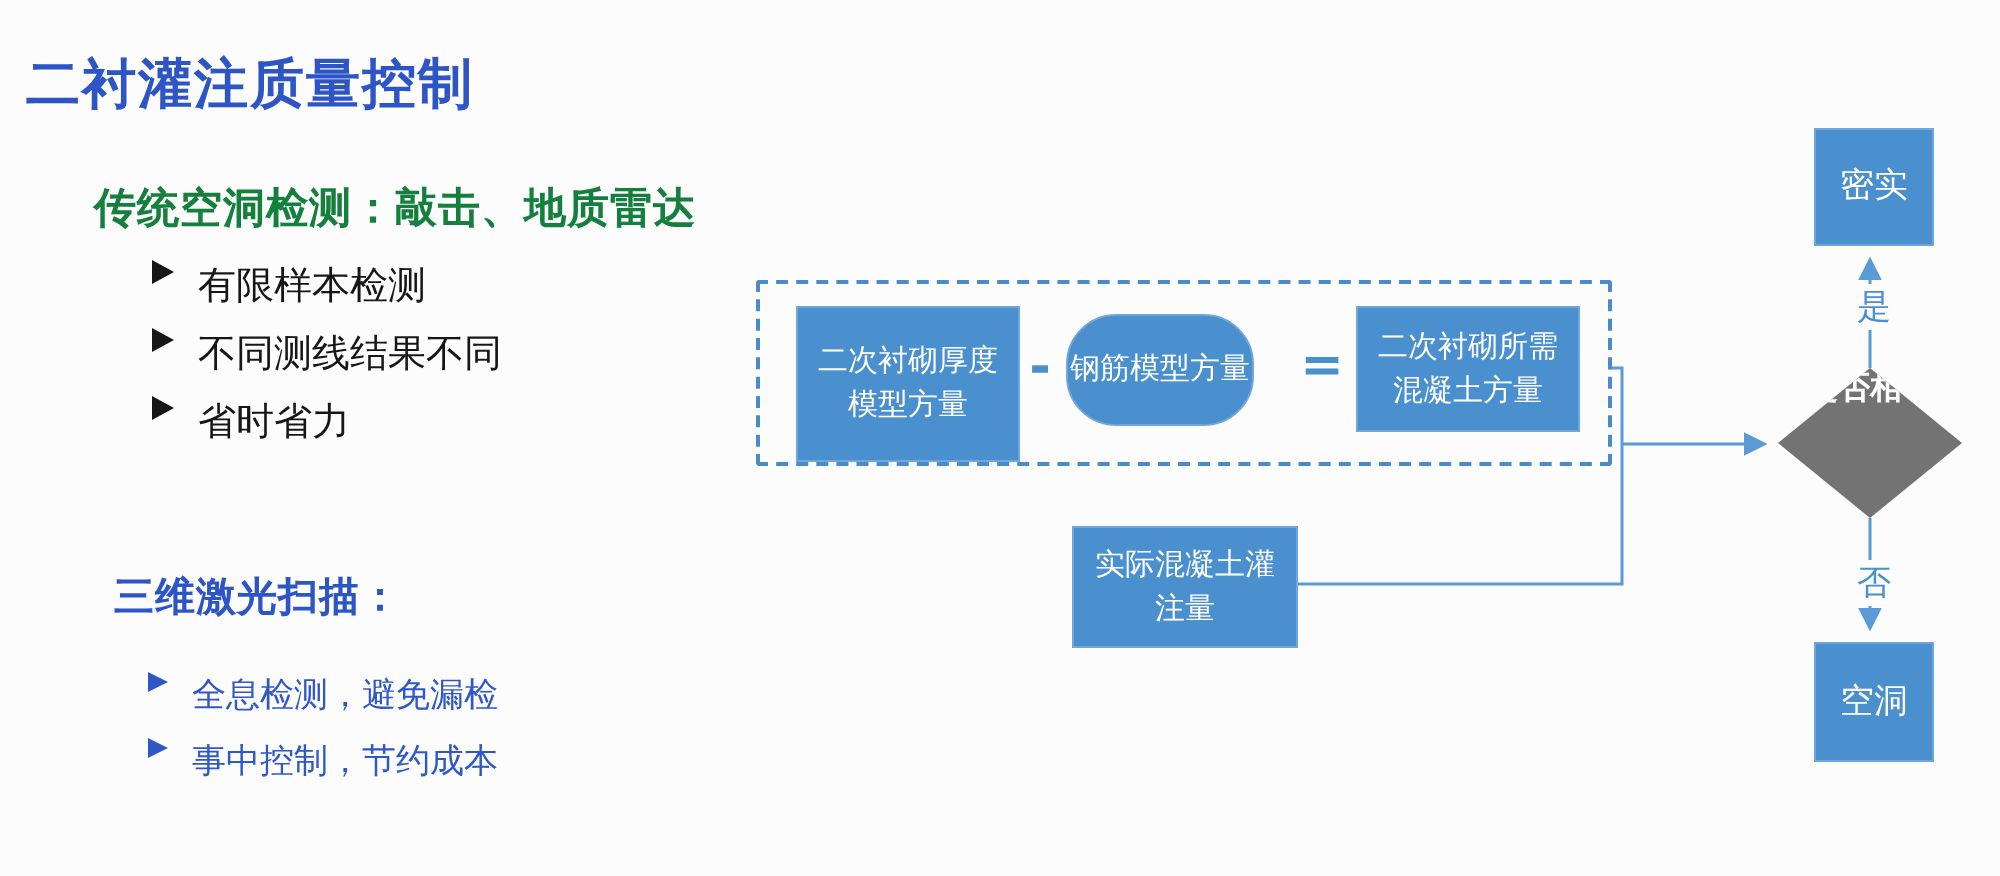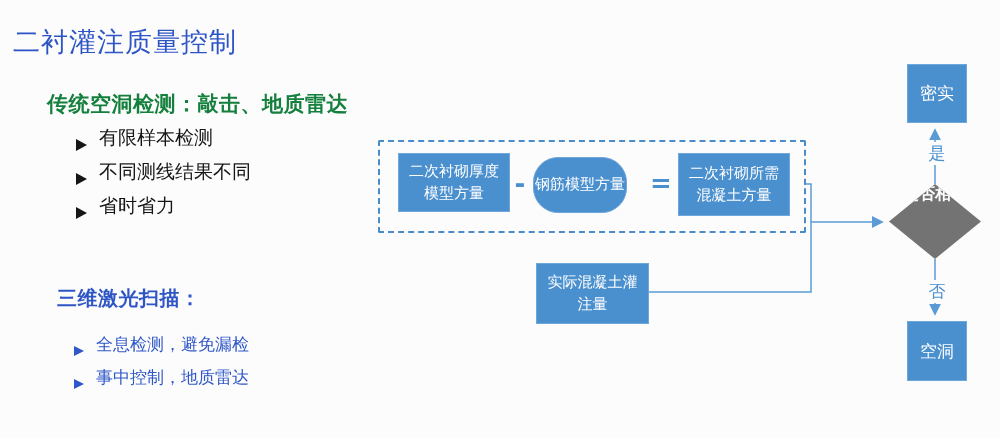--- a/index.html
+++ b/index.html
@@ -9,30 +9,30 @@
     font-family: "DejaVu Sans", sans-serif;
     position: relative;
     overflow: hidden;
     color: #161616;
   }
   .abs { position: absolute; }
 
   
   .slide-title {
     left: 13px; top: 24px;
-    font-size: 27px; font-weight: 400;
+    font-size: 27px; font-weight: 700;
     color: #2E55C5; letter-spacing: 1px;
   }
   .sec-heading-black {
     left: 47px; top: 90px;
     font-size: 21px; font-weight: 600; color: #15803d;
     letter-spacing: 0.5px;
   }
   .bullet-list { list-style: none; margin: 0; padding: 0; }
-  .bullet-list li { display: flex; align-items: flex-end; }
+  .bullet-list li { display: flex; align-items: flex-start; }
   .tri {
     width: 0; height: 0; flex: none;
     border-top: 6px solid transparent;
     border-bottom: 6px solid transparent;
     border-left: 11px solid currentColor;
     margin-right: 12px;
   }
   .list-black {
     left: 76px; top: 130px;
     font-size: 19px; color: #161616;
@@ -59,21 +59,21 @@
   .fbox {
     background: #4A8FCE;
     border: 1px solid #6FA7DB;
     color: #FFFFFF;
     display: flex; align-items: center; justify-content: center;
     text-align: center;
     white-space: pre-line;
     line-height: 1.45;
     box-sizing: border-box;
   }
-  .fbox-m1   { left: 398px; top: 153px; width: 112px; height: 59px; font-size: 15px; }
+  .fbox-m1   { left: 398px; top: 153px; width: 112px; height: 78px; font-size: 15px; }
   .fbox-m2   { left: 533px; top: 157px; width: 94px; height: 56px; font-size: 15px; border-radius: 25px; }
   .fbox-m3   { left: 678px; top: 153px; width: 112px; height: 63px; font-size: 15px; }
   .fbox-act  { left: 536px; top: 263px; width: 113px; height: 61px; font-size: 15px; }
   .fbox-dense  { left: 907px; top: 64px;  width: 60px; height: 59px; font-size: 17px; }
   .fbox-cavity { left: 907px; top: 321px; width: 60px; height: 60px; font-size: 17px; }
 
   .op {
     color: #4A8FCE; font-weight: 700; font-size: 26px;
     text-align: center; line-height: 30px;
   }
@@ -126,21 +126,21 @@
 
 <div class="abs sec-heading-blue">三维激光扫描：</div>
 
 <ul class="abs bullet-list list-blue">
   <li>
     <span class="tri"></span>
     <span>全息检测，避免漏检</span>
   </li>
   <li>
     <span class="tri"></span>
-    <span>事中控制，地质雷达</span>
+    <span>事中控制，节约成本</span>
   </li>
 </ul>
 
 <svg class="connectors">
   <defs>
     <marker id="arr" viewBox="0 0 10 10" refX="8.5" refY="5" markerWidth="8" markerHeight="8" orient="auto-start-reverse">
       <path d="M0,0 L10,5 L0,10 z" fill="#5B9BD5"></path>
     </marker>
   </defs>
 

